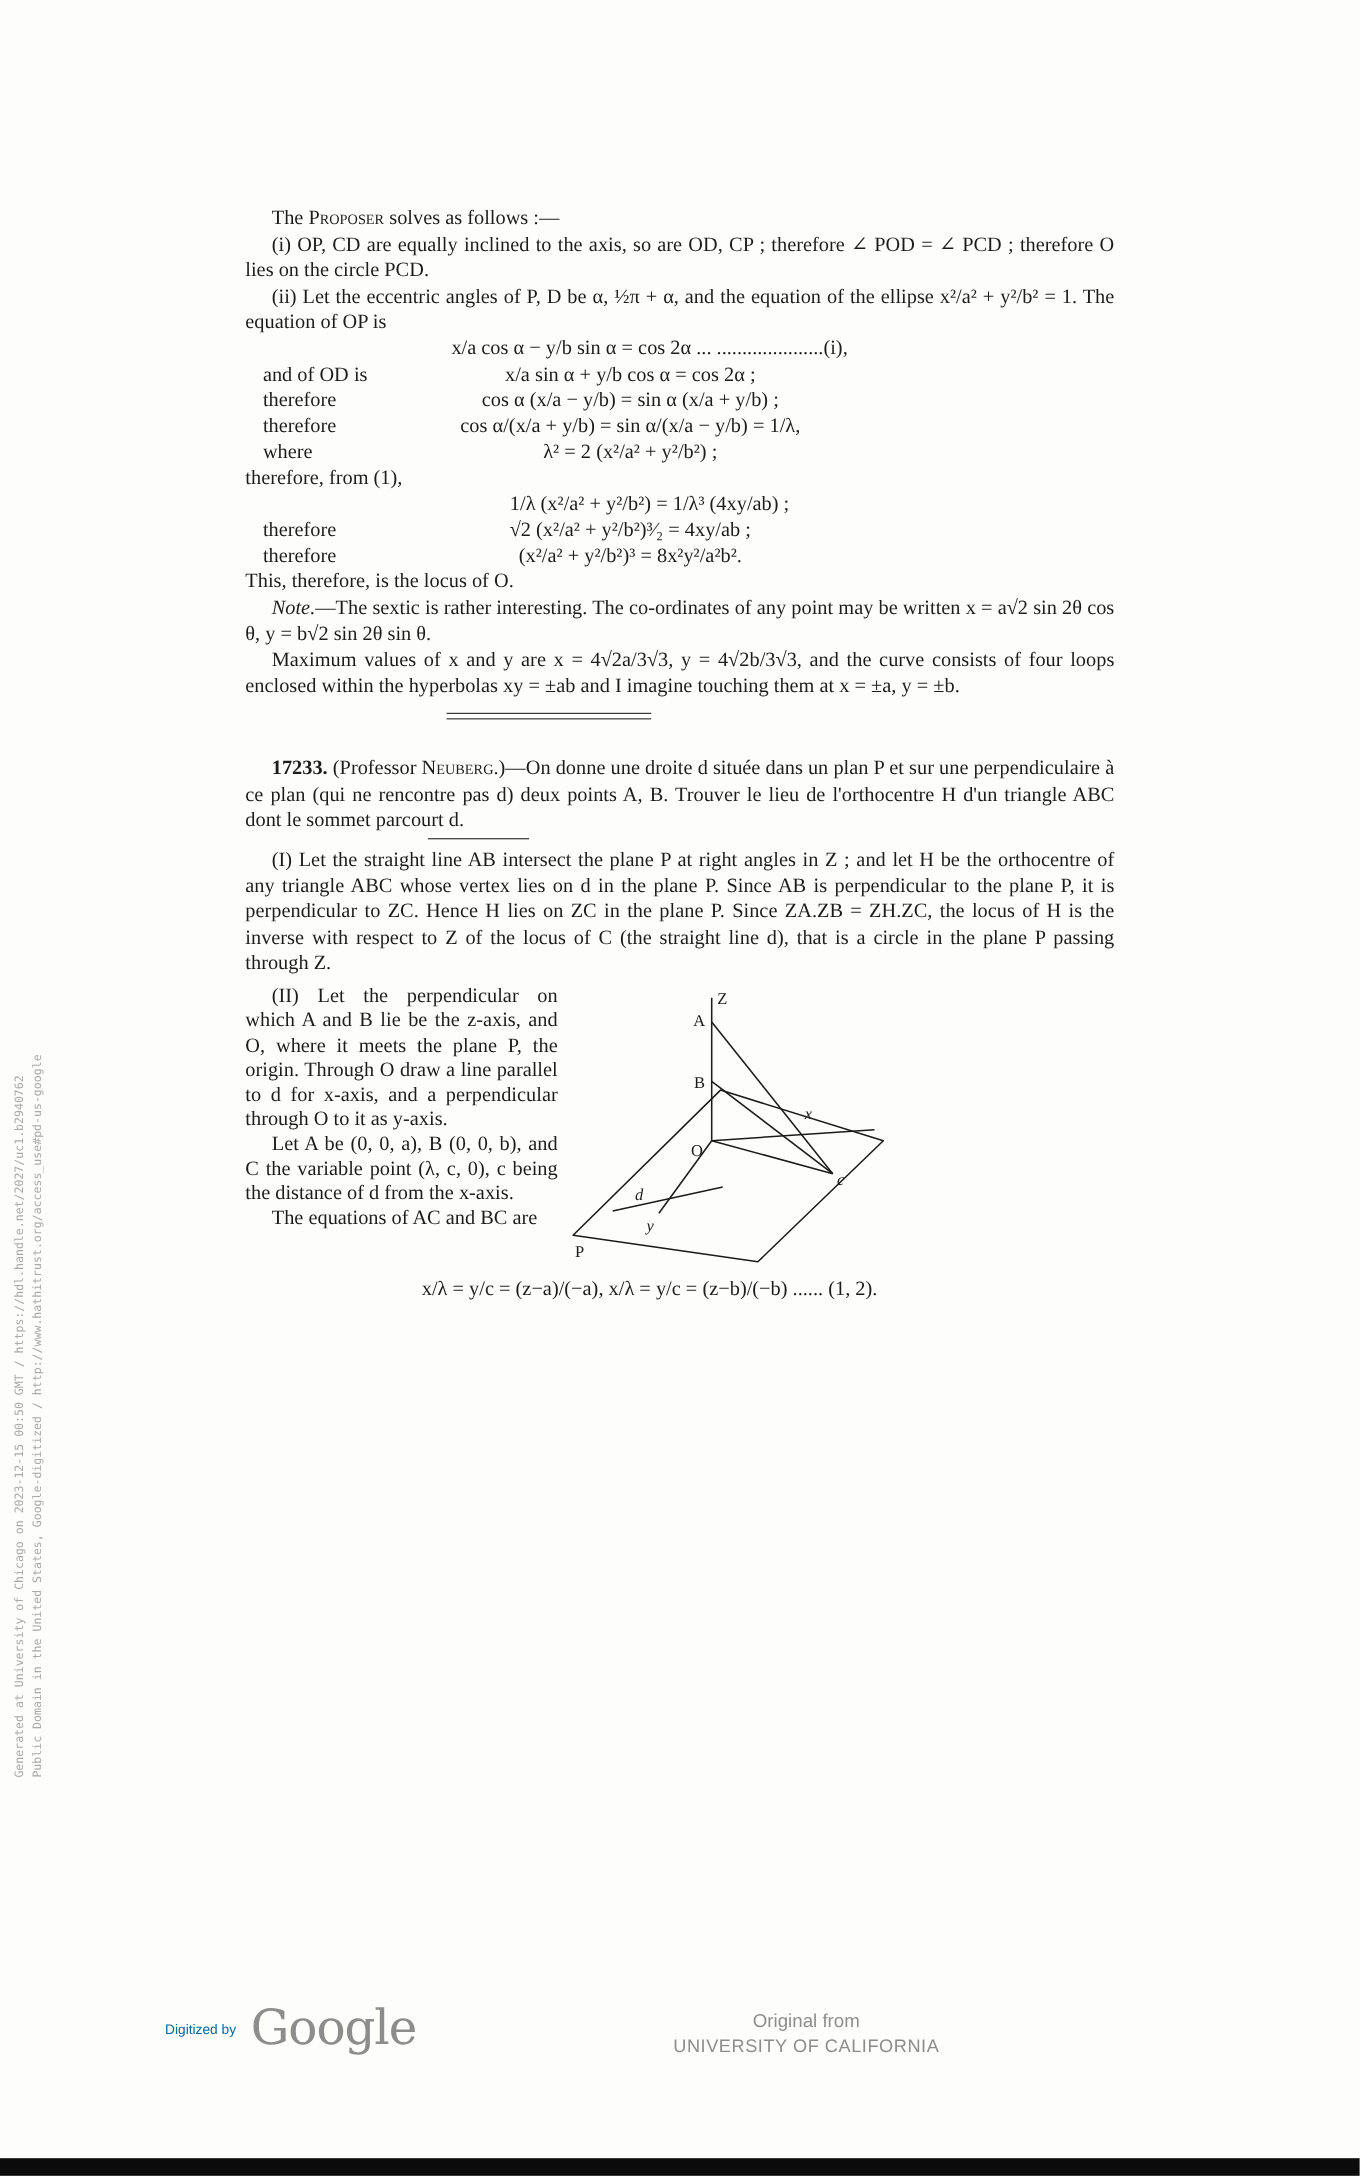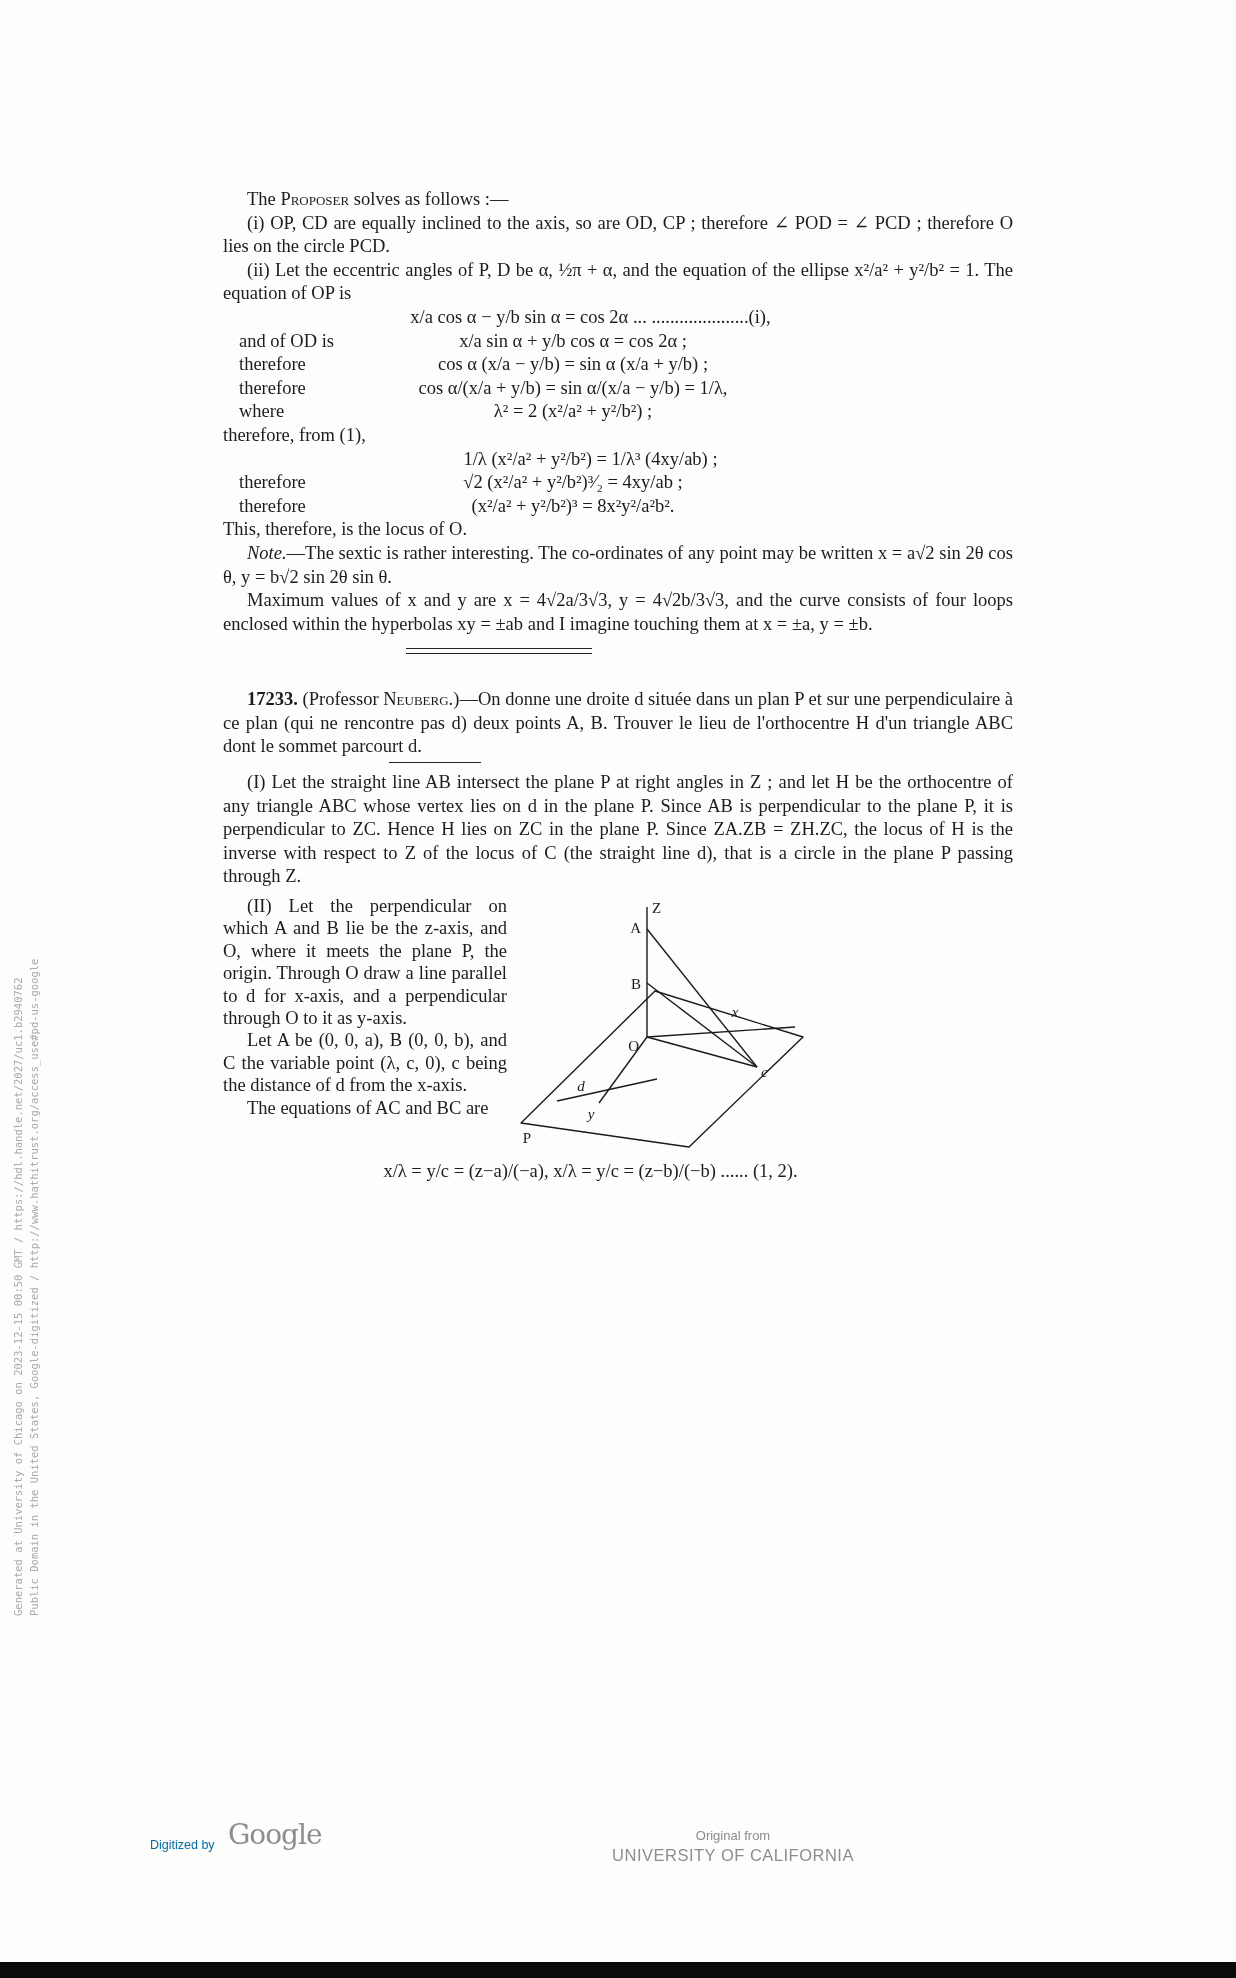--- a/index.html
+++ b/index.html
@@ -35,24 +35,24 @@
   .final{margin-top:5px;}
   .watermark{
     position:absolute;left:-399px;top:1175px;width:850px;height:32px;
     transform:rotate(-90deg);
     font-family:"DejaVu Sans Mono",monospace;font-size:10.5px;line-height:16px;
     color:#a9a9a9;white-space:nowrap;
   }
   .footer-left{position:absolute;left:150px;top:1838px;
     font-family:"Liberation Sans",sans-serif;font-size:12.5px;color:#0369a1;}
   .google-logo{position:absolute;left:228px;top:1818px;
-    font-family:"DejaVu Serif",serif;font-size:28px;color:#8d8d8d;letter-spacing:-1px;}
+    font-family:"DejaVu Serif",serif;font-size:44px;color:#8d8d8d;letter-spacing:-1px;}
   .footer-right{position:absolute;left:608px;top:1828px;width:250px;text-align:center;
     font-family:"Liberation Sans",sans-serif;color:#8d8d8d;}
-  .footer-right .l1{font-size:13px;}
+  .footer-right .l1{font-size:17px;}
   .footer-right .l2{font-size:16.5px;margin-top:3px;letter-spacing:0.5px;}
   .bottombar{position:absolute;left:0;bottom:0;width:100%;height:16px;background:#0b0b0b;}
   svg text{font-family:"Liberation Serif","DejaVu Serif",serif;font-size:15px;fill:#1b1b1b;}
   svg text.lc{font-style:italic;}
 </style>
 </head>
 <body>
 
 <div class="watermark">
   <div>Generated at University of Chicago on 2023-12-15 00:50 GMT  /  https://hdl.handle.net/2027/uc1.b2940762</div>

